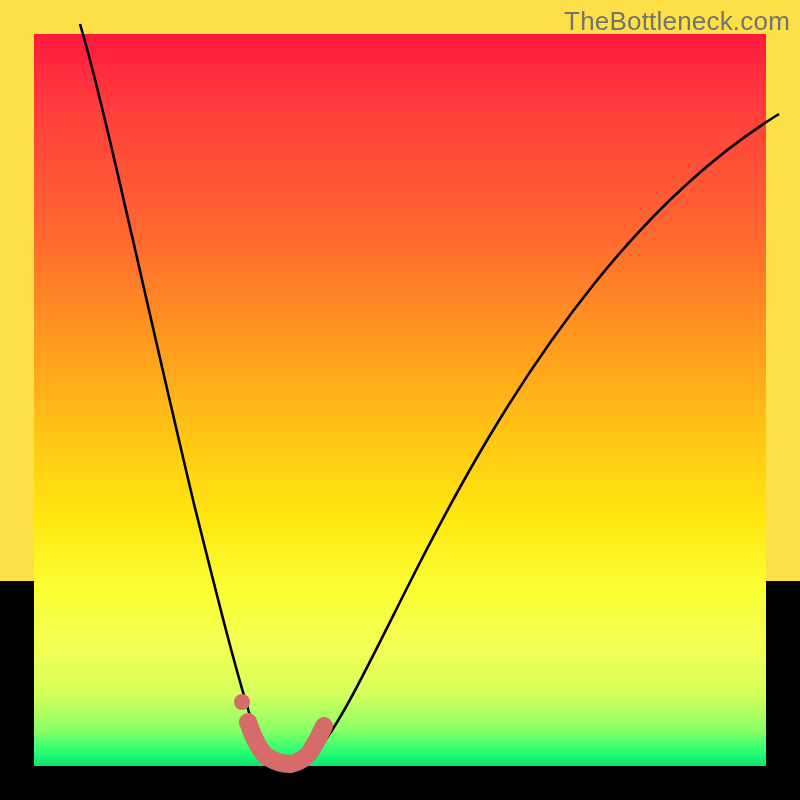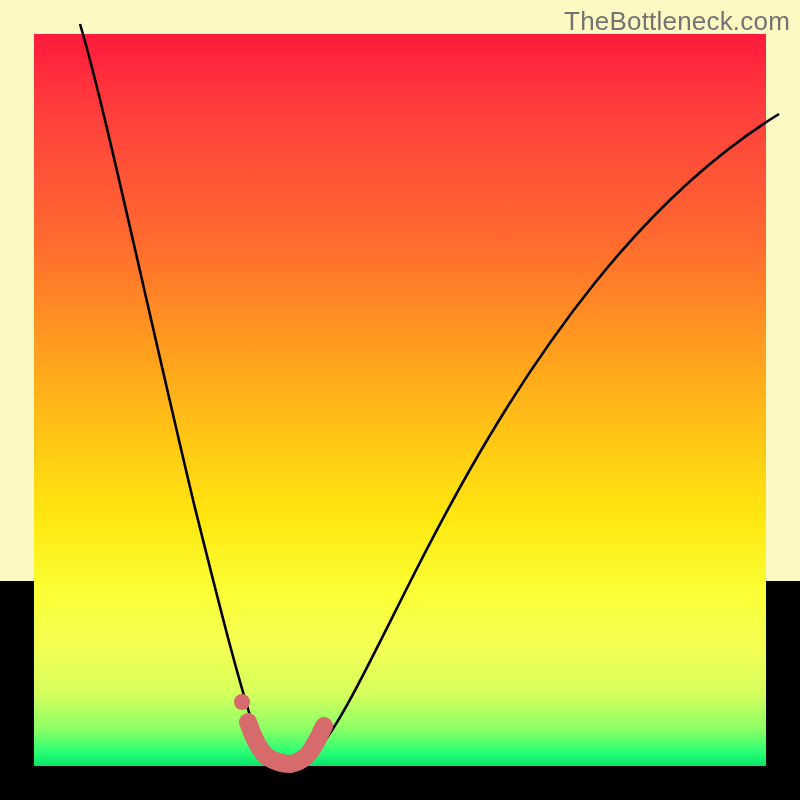--- a/index.html
+++ b/index.html
@@ -10,21 +10,21 @@
     background: #000;
     overflow: hidden;
     font-family: Arial, Helvetica, sans-serif;
   }
   .frame {
     position: absolute;
     left: 0;
     top: 0;
     width: 800px;
     height: 581px;
-    background: #fef9c3;
+    background: #fde047;
   }
   .plot {
     position: absolute;
     left: 34px;
     top: 34px;
     width: 732px;
     height: 732px;
     
     background: linear-gradient(to bottom,
       #ff1a3c 0%,

